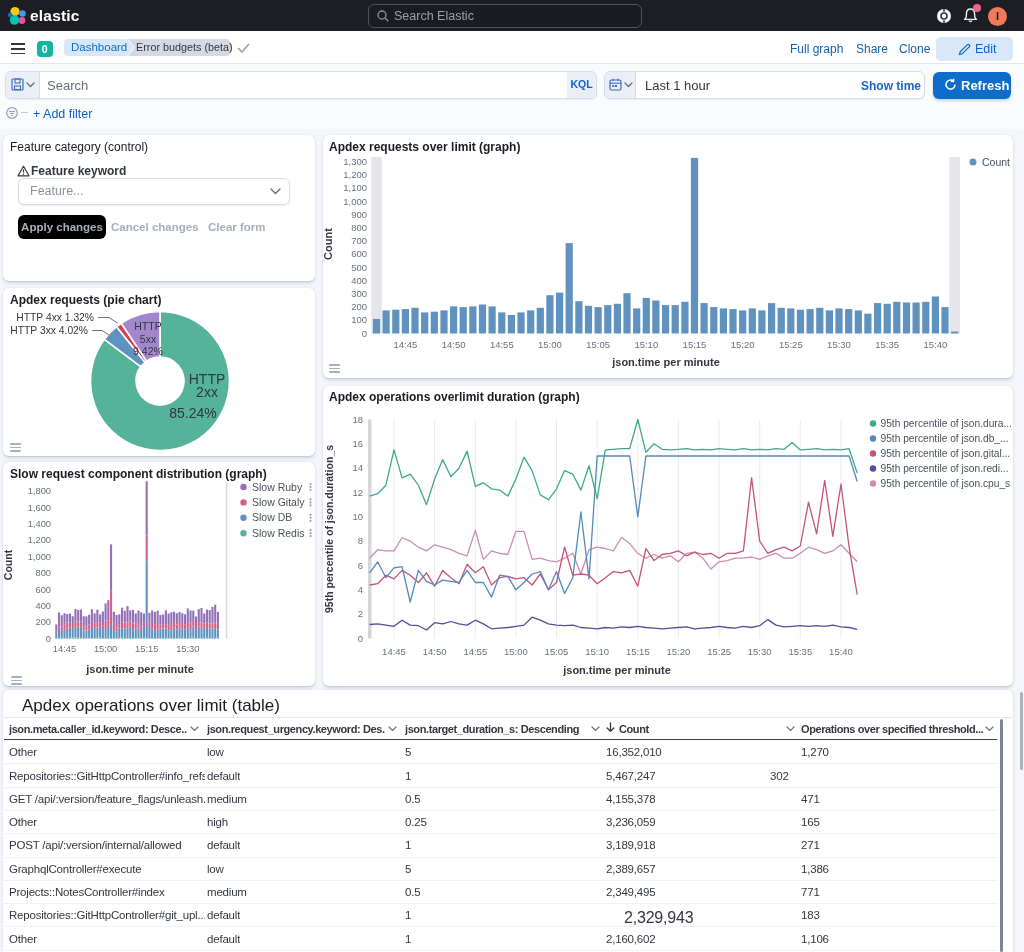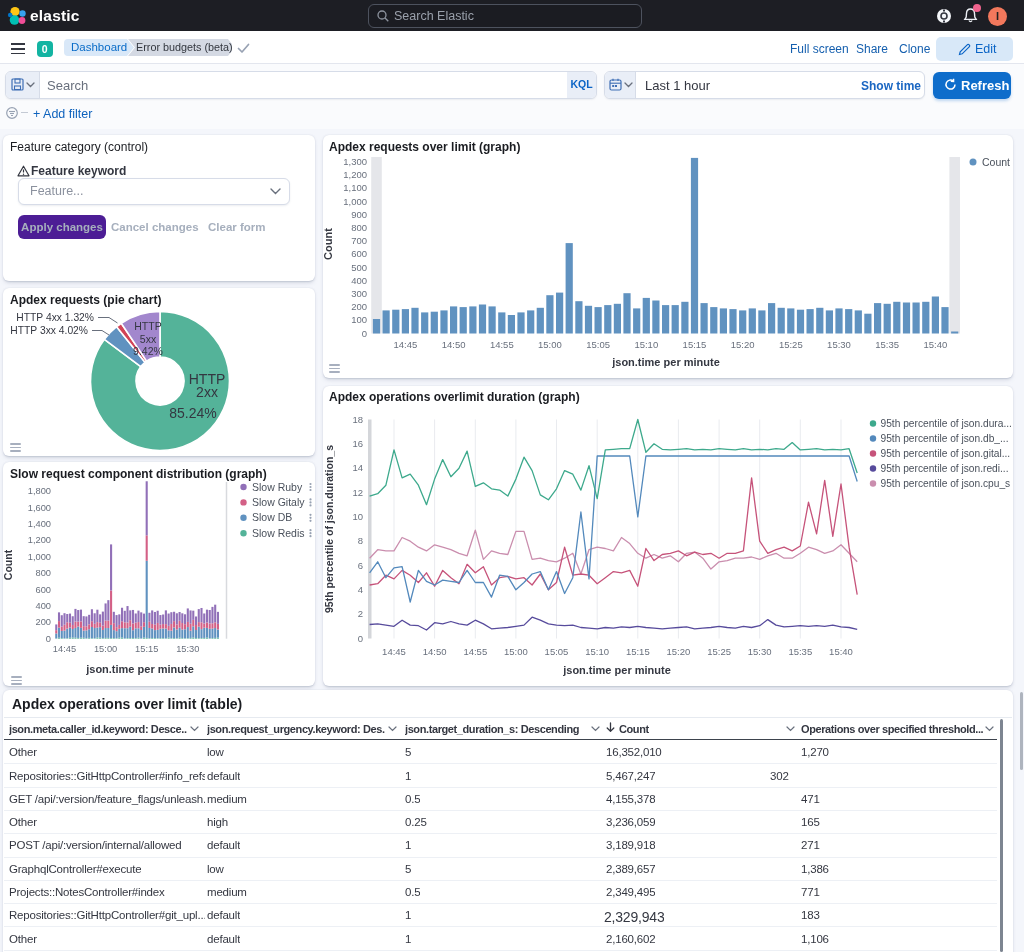--- a/index.html
+++ b/index.html
@@ -42,21 +42,21 @@
       <div style="height:1.8px;background:#343741;margin-bottom:3px"></div>
       <div style="height:1.8px;background:#343741;margin-bottom:3px"></div>
       <div style="height:1.8px;background:#343741"></div>
     </div>
     <div class="abs" style="left:36.5px;top:40.5px;width:16.5px;height:16.5px;border-radius:4px;background:#13b4a2;color:#fff;font-size:10.5px;font-weight:bold;text-align:center;line-height:16.5px">0</div>
     <div class="abs" style="left:64px;top:39px;width:70px;height:17px;background:#d9e8f8;color:#0a6cc8;font-size:11.5px;line-height:17px;text-align:left;padding-left:7px;clip-path:polygon(0 0,calc(100% - 7px) 0,100% 50%,calc(100% - 7px) 100%,0 100%);border-radius:4px 0 0 4px">Dashboard</div>
     <div class="abs" style="left:128px;top:39px;width:104px;height:17px;background:#d4d9e3;color:#33373f;font-size:10.8px;line-height:17px;padding-left:8px;clip-path:polygon(0 0,calc(100% - 4px) 0,100% 30%,100% 70%,calc(100% - 4px) 100%,0 100%,7px 50%);border-radius:0 4px 4px 0">Error budgets (beta)</div>
     <svg class="abs" style="left:237px;top:43px" width="13" height="11" viewBox="0 0 13 11">
       <path d="M1.5 5.5 L5 9 L11.5 1.5" fill="none" stroke="#98a2b3" stroke-width="1.7" stroke-linecap="round" stroke-linejoin="round"></path>
     </svg>
-    <div class="abs" style="left:790px;top:42px;font-size:12px;color:#155fae">Full screen</div>
+    <div class="abs" style="left:790px;top:42px;font-size:12px;color:#155fae">Full graph</div>
     <div class="abs" style="left:856px;top:42px;font-size:12px;color:#155fae">Share</div>
     <div class="abs" style="left:899px;top:42px;font-size:12px;color:#155fae">Clone</div>
     <div class="abs" style="left:936px;top:37px;width:77px;height:23.5px;background:#d8e8f8;border-radius:5px"></div>
     <svg class="abs" style="left:958px;top:42.5px" width="13" height="13" viewBox="0 0 13 13">
       <path d="M1.5 11.5 L2.2 8.8 L9.2 1.8 a1.4 1.4 0 0 1 2 2 L4.2 10.8 Z" fill="none" stroke="#0a64c6" stroke-width="1.2"></path>
     </svg>
     <div class="abs" style="left:975px;top:42px;font-size:12.5px;font-weight:normal;color:#0a64c6">Edit</div>
     <div class="abs" style="left:0;top:64px;width:1024px;height:65px;background:#fafbfd"></div>
     <div class="abs" style="left:5px;top:71px;width:592px;height:27.5px;background:#fff;border:1px solid #d6dce8;border-radius:6px;box-shadow:0 1px 1.5px rgba(130,140,160,.12)"></div>
     <div class="abs" style="left:6px;top:72px;width:34px;height:25.5px;background:#e9eef7;border-radius:5px 0 0 5px;border-right:1px solid #d6dce8"></div>
@@ -105,21 +105,21 @@
       <path d="M6.5 1.2 L12 10.8 L1 10.8 Z" fill="none" stroke="#343741" stroke-width="1.2" stroke-linejoin="round"></path>
       <line x1="6.5" y1="4.5" x2="6.5" y2="7.5" stroke="#343741" stroke-width="1.2"></line>
       <circle cx="6.5" cy="9.2" r=".7" fill="#343741"></circle>
     </svg>
     <div class="abs" style="left:31px;top:164px;font-size:12px;font-weight:bold;color:#343741">Feature keyword</div>
     <div class="abs" style="left:18px;top:178px;width:272px;height:27px;background:#fff;border:1px solid #d7dce8;border-radius:6px;box-shadow:0 1px 2px rgba(130,140,160,.15)"></div>
     <div class="abs" style="left:30px;top:184px;font-size:12.5px;color:#8b919e">Feature...</div>
     <svg class="abs" style="left:270px;top:188px" width="11" height="7" viewBox="0 0 11 7">
       <path d="M1 1 L5.5 5.5 L10 1" fill="none" stroke="#69707d" stroke-width="1.4" stroke-linecap="round"></path>
     </svg>
-    <div class="abs" style="left:18px;top:215px;width:88px;height:24px;background:#4c1d95;border-radius:6px;color:#a6afbd;font-size:11.5px;font-weight:bold;text-align:center;line-height:24px">Apply changes</div>
+    <div class="abs" style="left:18px;top:215px;width:88px;height:24px;background:#000000;border-radius:6px;color:#a6afbd;font-size:11.5px;font-weight:bold;text-align:center;line-height:24px">Apply changes</div>
     <div class="abs" style="left:111px;top:221px;font-size:11.5px;font-weight:bold;color:#a6afbd">Cancel changes</div>
     <div class="abs" style="left:208px;top:221px;font-size:11.5px;font-weight:bold;color:#a6afbd">Clear form</div>
     <div class="panel" style="left:3px;top:287.5px;width:312px;height:168px"></div>
     <div class="abs" style="left:10px;top:293px;font-size:12px;font-weight:bold;color:#1a1c21">Apdex requests (pie chart)</div>
     <div class="abs" style="left:3px;top:287.5px"><svg width="312" height="168" viewBox="0 0 312 168">
         <path d="M157.00 23.50 A69.5 69.5 0 1 1 101.40 51.31 L137.80 78.60 A24.0 24.0 0 1 0 157.00 69.00 Z" fill="#54B399" stroke="#ffffff" stroke-width="1.6"></path>
         <path d="M101.40 51.31 A69.5 69.5 0 0 1 113.58 38.73 L142.01 74.26 A24.0 24.0 0 0 0 137.80 78.60 Z" fill="#6092C0" stroke="#ffffff" stroke-width="1.6"></path>
         <path d="M113.58 38.73 A69.5 69.5 0 0 1 118.22 35.32 L143.61 73.08 A24.0 24.0 0 0 0 142.01 74.26 Z" fill="#d24356" stroke="#ffffff" stroke-width="1.6"></path>
         <path d="M118.22 35.32 A69.5 69.5 0 0 1 157.00 23.50 L157.00 69.00 A24.0 24.0 0 0 0 143.61 73.08 Z" fill="#a287cd" stroke="#ffffff" stroke-width="1.6"></path>
         <text x="204" y="96" font-size="14" fill="#343741" text-anchor="middle">HTTP</text>
@@ -576,21 +576,21 @@
         <circle cx="550" cy="52.5" r="3.2" fill="#5389BC"></circle>
         <text x="557.5" y="56.0" font-size="10.2" fill="#4a515c">95th percentile of json.db_...</text>
         <circle cx="550" cy="67.5" r="3.2" fill="#C6537A"></circle>
         <text x="557.5" y="71.0" font-size="10.2" fill="#4a515c">95th percentile of json.gital...</text>
         <circle cx="550" cy="82.5" r="3.2" fill="#574b9c"></circle>
         <text x="557.5" y="86.0" font-size="10.2" fill="#4a515c">95th percentile of json.redi...</text>
         <circle cx="550" cy="97.5" r="3.2" fill="#CA8EAE"></circle>
         <text x="557.5" y="101.0" font-size="10.2" fill="#4a515c">95th percentile of json.cpu_s</text>
       </svg></div>
     <div class="panel" style="left:3px;top:690px;width:1010px;height:268px;border-radius:6px 6px 0 0"></div>
-    <div class="abs" style="left:12px;top:696px;font-size:14px;font-weight:bold;color:#1a1c21">Apdex operations over limit (table)</div>
+    <div class="abs" style="left:22px;top:696px;font-size:17px;font-weight:normal;color:#1a1c21">Apdex operations over limit (table)</div>
     <div class="abs" style="left:4px;top:716.5px;width:1008px;height:22px;border-top:1px solid #e6eaf0"></div>
     <div class="abs" style="left:4px;top:738.5px;width:993px;height:1.5px;background:#3d434d"></div>
     <div class="abs" style="left:9px;top:722.5px;font-size:11px;font-weight:bold;color:#343741;letter-spacing:-.4px;max-width:178px;overflow:hidden">json.meta.caller_id.keyword: Desce...</div>
     <div class="abs" style="left:207px;top:722.5px;font-size:11px;font-weight:bold;color:#343741;letter-spacing:-.4px;max-width:178px;overflow:hidden">json.request_urgency.keyword: Des...</div>
     <div class="abs" style="left:405px;top:722.5px;font-size:11px;font-weight:bold;color:#343741;letter-spacing:-.4px;max-width:184px;overflow:hidden">json.target_duration_s: Descending</div>
     <div class="abs" style="left:619px;top:722.5px;font-size:11px;font-weight:bold;color:#343741;letter-spacing:-.4px;max-width:60px;overflow:hidden">Count</div>
     <div class="abs" style="left:801px;top:722.5px;font-size:11px;font-weight:bold;color:#343741;letter-spacing:-.4px;max-width:182px;overflow:hidden">Operations over specified threshold...</div>
     <svg class="abs" style="left:190px;top:726px" width="9" height="6" viewBox="0 0 9 6">
       <path d="M1 1 L4.5 4.5 L8 1" fill="none" stroke="#69707d" stroke-width="1.2" stroke-linecap="round"></path>
     </svg>
@@ -647,21 +647,21 @@
     <div class="abs" style="left:4px;top:879.8px;width:993px;height:1px;background:#edf0f5"></div>
     <div class="abs" style="left:9px;top:886.0px;font-size:11.5px;color:#343741;letter-spacing:-.2px;max-width:196px;overflow:hidden">Projects::NotesController#index</div>
     <div class="abs" style="left:207px;top:886.0px;font-size:11.5px;color:#343741;letter-spacing:-.2px;max-width:300px;overflow:hidden">medium</div>
     <div class="abs" style="left:405px;top:886.0px;font-size:11.5px;color:#343741;letter-spacing:-.2px;max-width:300px;overflow:hidden">0.5</div>
     <div class="abs" style="left:606px;top:886.0px;font-size:11.5px;color:#343741;letter-spacing:-.2px;max-width:300px;overflow:hidden">2,349,495</div>
     <div class="abs" style="left:801px;top:886.0px;font-size:11.5px;color:#343741;letter-spacing:-.2px;max-width:300px;overflow:hidden">771</div>
     <div class="abs" style="left:4px;top:903.1px;width:993px;height:1px;background:#edf0f5"></div>
     <div class="abs" style="left:9px;top:909.3px;font-size:11.5px;color:#343741;letter-spacing:-.2px;max-width:196px;overflow:hidden">Repositories::GitHttpController#git_upl...</div>
     <div class="abs" style="left:207px;top:909.3px;font-size:11.5px;color:#343741;letter-spacing:-.2px;max-width:300px;overflow:hidden">default</div>
     <div class="abs" style="left:405px;top:909.3px;font-size:11.5px;color:#343741;letter-spacing:-.2px;max-width:300px;overflow:hidden">1</div>
-    <div class="abs" style="left:604px;top:909.3px;font-size:14px;color:#343741;letter-spacing:-.2px;max-width:300px;overflow:hidden">2,329,943</div>
+    <div class="abs" style="left:624px;top:909.3px;font-size:16px;color:#343741;letter-spacing:-.2px;max-width:300px;overflow:hidden">2,329,943</div>
     <div class="abs" style="left:801px;top:909.3px;font-size:11.5px;color:#343741;letter-spacing:-.2px;max-width:300px;overflow:hidden">183</div>
     <div class="abs" style="left:4px;top:926.4px;width:993px;height:1px;background:#edf0f5"></div>
     <div class="abs" style="left:9px;top:932.6px;font-size:11.5px;color:#343741;letter-spacing:-.2px;max-width:196px;overflow:hidden">Other</div>
     <div class="abs" style="left:207px;top:932.6px;font-size:11.5px;color:#343741;letter-spacing:-.2px;max-width:300px;overflow:hidden">default</div>
     <div class="abs" style="left:405px;top:932.6px;font-size:11.5px;color:#343741;letter-spacing:-.2px;max-width:300px;overflow:hidden">1</div>
     <div class="abs" style="left:606px;top:932.6px;font-size:11.5px;color:#343741;letter-spacing:-.2px;max-width:300px;overflow:hidden">2,160,602</div>
     <div class="abs" style="left:801px;top:932.6px;font-size:11.5px;color:#343741;letter-spacing:-.2px;max-width:300px;overflow:hidden">1,106</div>
     <div class="abs" style="left:4px;top:949.7px;width:993px;height:1px;background:#edf0f5"></div>
     <div class="abs" style="left:999.5px;top:719px;width:3px;height:233px;background:#7d8591;border-radius:2px"></div>
     <div class="abs" style="left:1019.5px;top:692px;width:3.5px;height:78px;background:#aeb4be;border-radius:2px"></div>

